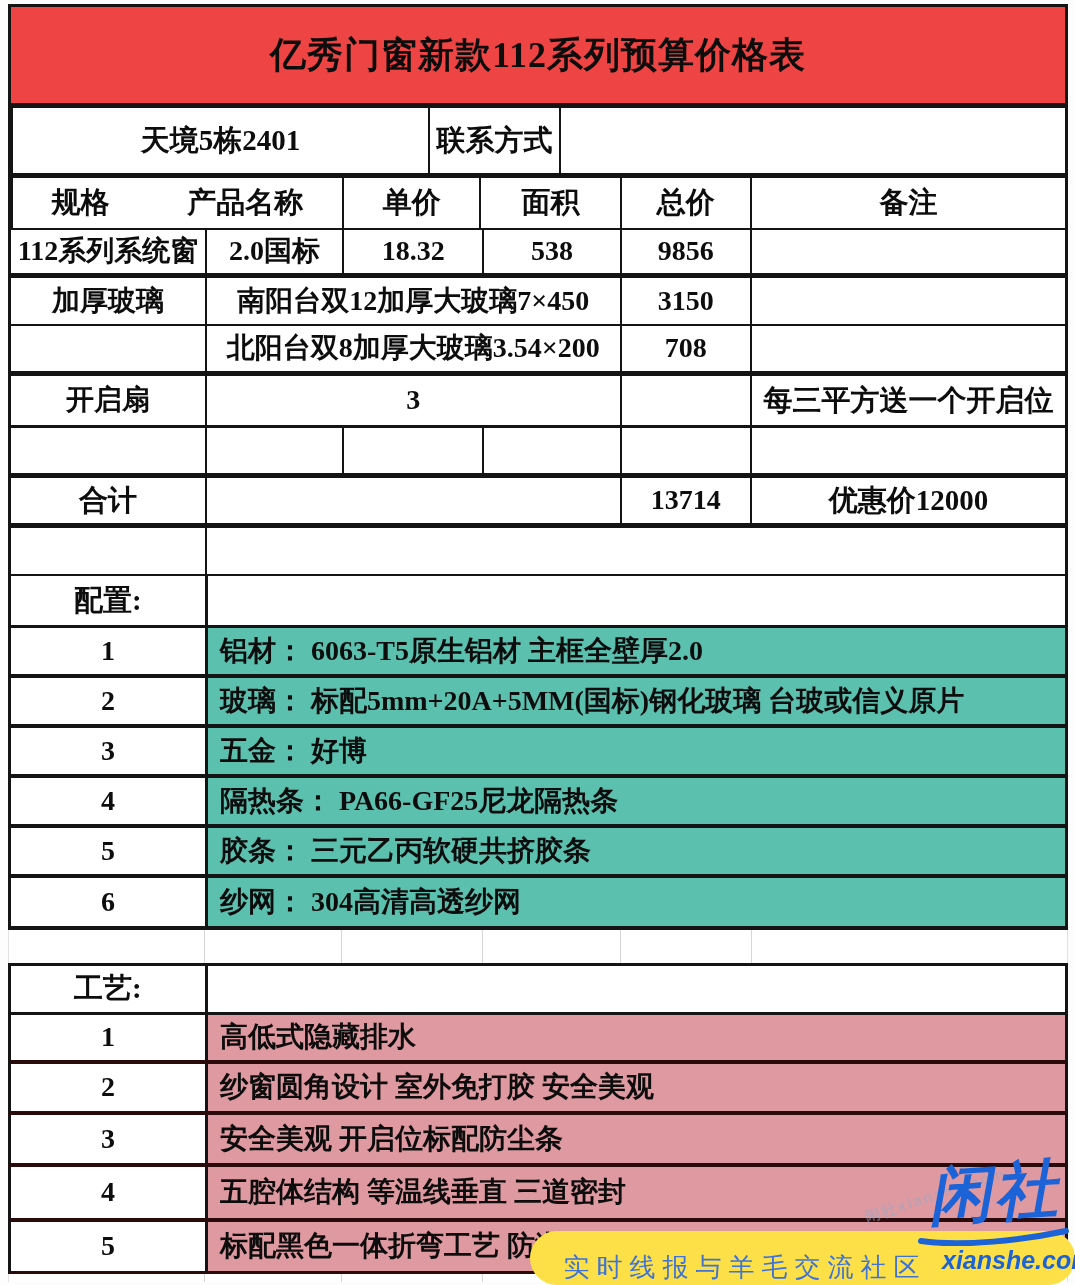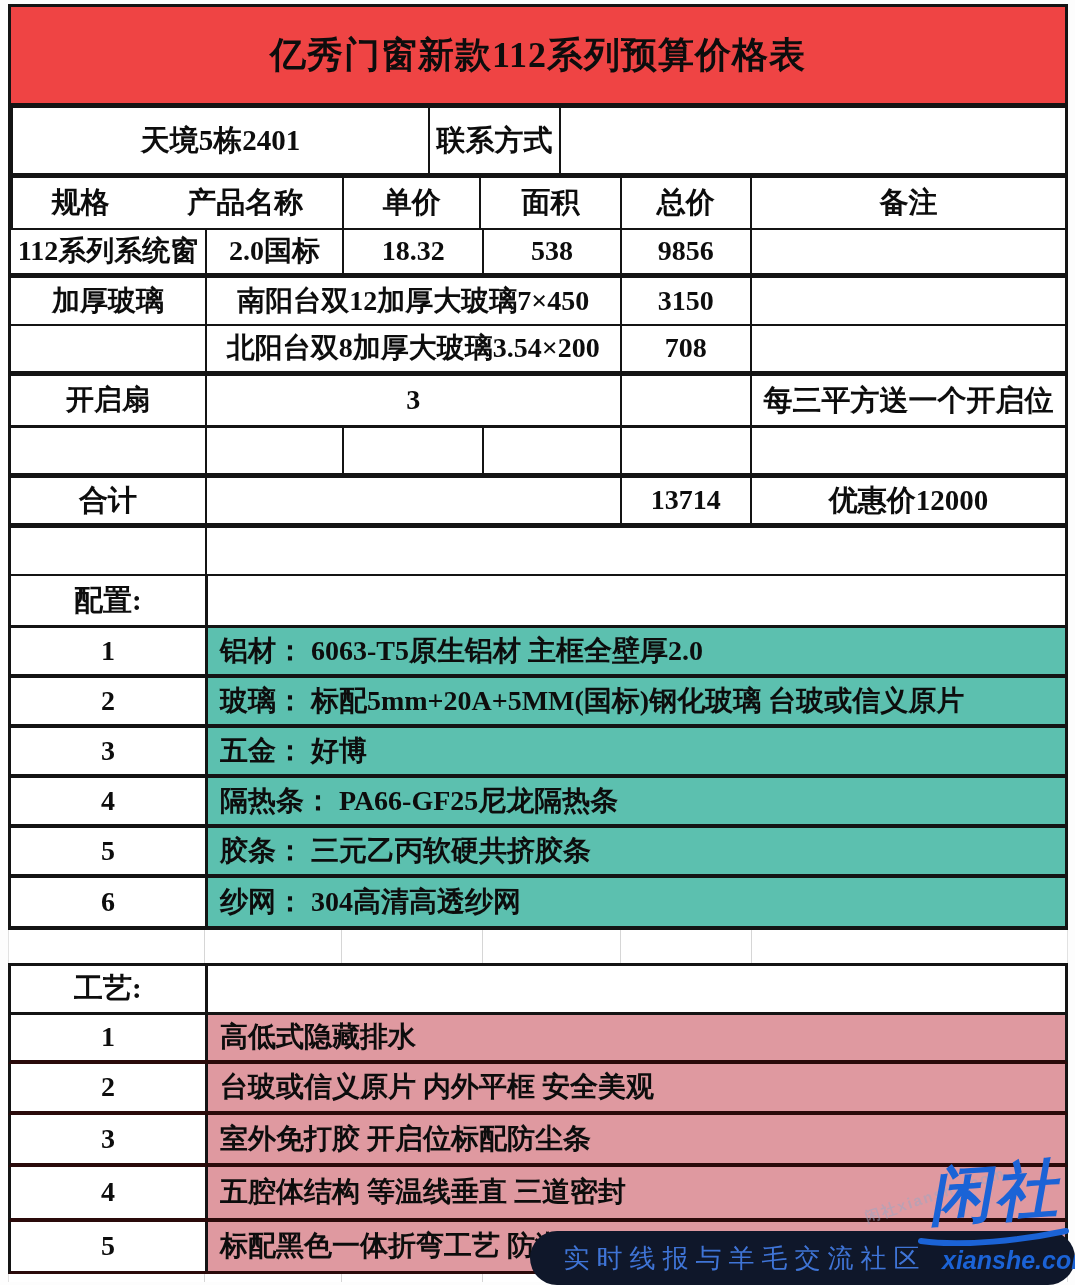--- a/index.html
+++ b/index.html
@@ -41,22 +41,22 @@
   .gap{display:flex;box-sizing:border-box;background:#fff;border-left:1px solid #e2e2e2;border-right:1px solid #e2e2e2;}
   .gap .gcell{box-sizing:border-box;height:100%;}
   .gap .gcell + .gcell{border-left:1px solid #d6d6d6;}
   
   .ghost{
     position:absolute;left:862px;top:1186px;transform:rotate(-18deg);
     color:#9aa8c4;opacity:.5;font-size:15px;font-weight:bold;z-index:4;
     font-family:"Liberation Sans","DejaVu Sans",sans-serif;letter-spacing:2px;
   }
   .banner{
-    position:absolute;left:530px;top:1231px;width:545px;height:54px;background:#0f172a;
-    border-radius:27px;display:flex;align-items:center;z-index:5;
+    position:absolute;left:530px;top:1231px;width:545px;height:54px;background:#fde047;
+    border-radius:27px;display:flex;align-items:flex-end;z-index:5;
   }
   .banner-text{
     width:430px;text-align:center;color:#3f74d6;font-size:26px;letter-spacing:7px;
     font-family:"Liberation Sans","DejaVu Sans",sans-serif;font-weight:500;
   }
   .logo{
     position:absolute;left:918px;top:1160px;width:152px;text-align:center;z-index:6;
     color:var(--watermark-blue);
   }
   .logo-text{
@@ -188,25 +188,25 @@
       <div class="cell w1 hdr">工艺:</div>
       <div class="cell w26 sep3"></div>
     </div>
 
     <div class="row bb4 pinkrow" style="height:49px">
       <div class="cell w1">1</div>
       <div class="cell w26 sep3 pink left">高低式隐藏排水</div>
     </div>
     <div class="row bb4 pinkrow" style="height:51px">
       <div class="cell w1">2</div>
-      <div class="cell w26 sep3 pink left">台玻或信义原片 内外平框 安全美观</div>
+      <div class="cell w26 sep3 pink left">纱窗圆角设计 室外免打胶 安全美观</div>
     </div>
     <div class="row bb4 pinkrow" style="height:52px">
       <div class="cell w1">3</div>
-      <div class="cell w26 sep3 pink left">室外免打胶 开启位标配防尘条</div>
+      <div class="cell w26 sep3 pink left">安全美观 开启位标配防尘条</div>
     </div>
     <div class="row bb4 pinkrow" style="height:55px">
       <div class="cell w1">4</div>
       <div class="cell w26 sep3 pink left">五腔体结构 等温线垂直 三道密封</div>
     </div>
     <div class="row pinkrow" style="height:52px">
       <div class="cell w1">5</div>
       <div class="cell w26 sep3 pink left">标配黑色一体折弯工艺 防潮</div>
     </div>
 

